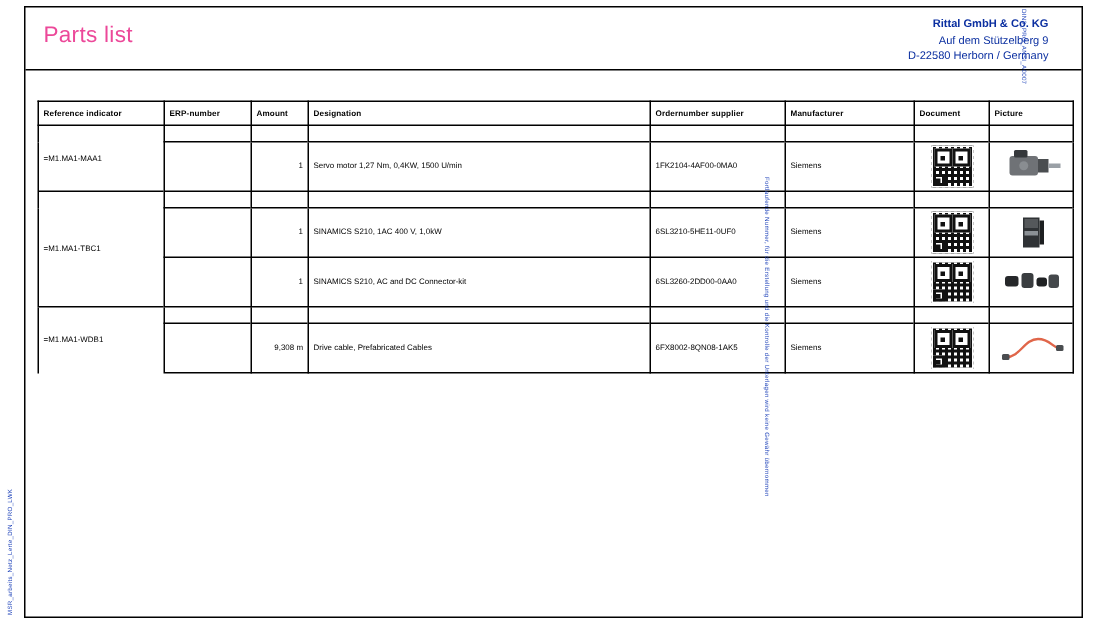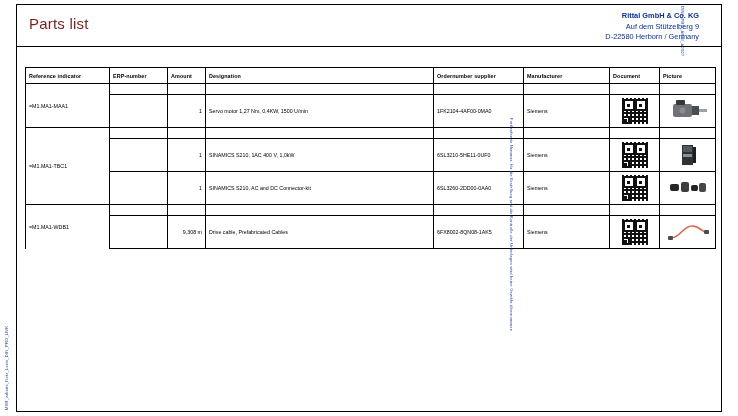--- a/index.html
+++ b/index.html
@@ -33,21 +33,21 @@
     width: 100%;
     height: 42px;
     border-bottom: 1px solid #000000;
   }
   .doc-title {
     position: absolute;
     left: 12px;
     top: 10px;
     font-size: 15px;
     letter-spacing: 0.2px;
-    color: #7f1d1d;
+    color: #ec4899;
   }
   .company-block {
     position: absolute;
     right: 22px;
     top: 6px;
     text-align: right;
     color: #0b2fa0;
     font-size: 7.4px;
     line-height: 10.5px;
   }

